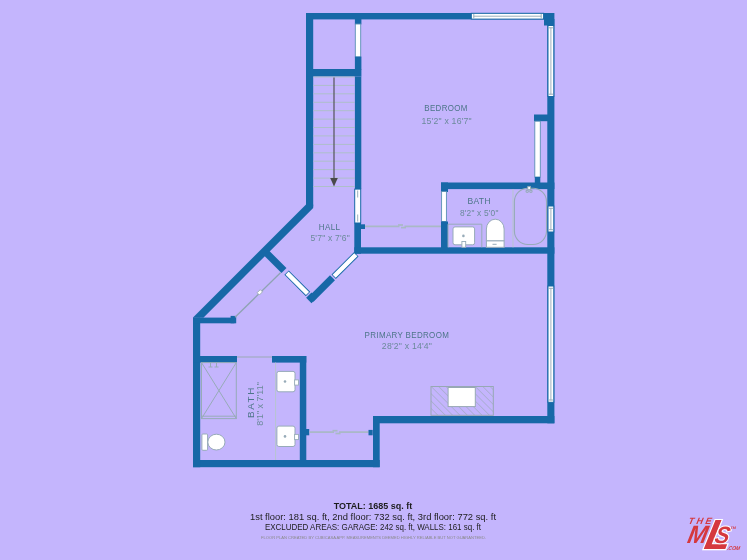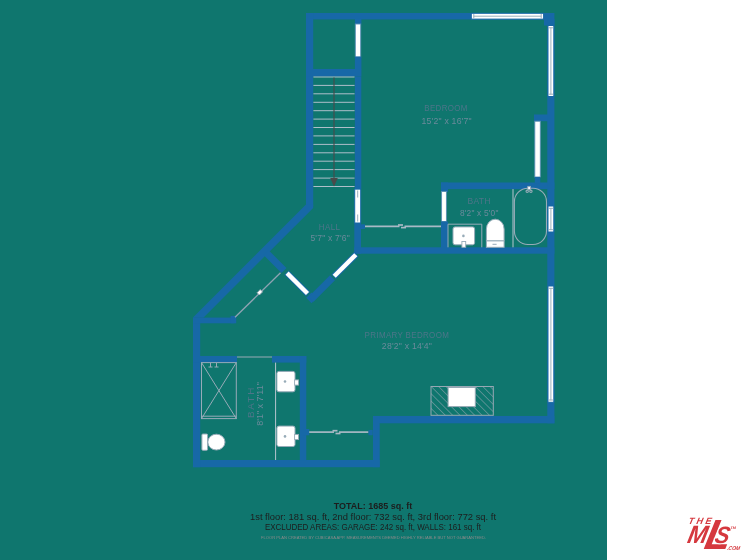--- a/index.html
+++ b/index.html
@@ -1,16 +1,16 @@
 <!DOCTYPE html>
 <html><head>
 <meta charset="utf-8">
 <style>
 html,body{margin:0;padding:0;background:#ffffff;}
-#page{width:607px;height:560px;position:relative;background:#0f766e;font-family:"Liberation Sans",sans-serif;}
+#page{width:747px;height:560px;position:relative;background:#c4b5fd;font-family:"Liberation Sans",sans-serif;}
 svg{position:absolute;top:0;left:0;}
 .rn{fill:#4d7589;font-size:9.6px;font-family:"Liberation Sans",sans-serif;letter-spacing:.4px;}
 .rd{fill:#6b8a9b;font-size:8.9px;font-family:"Liberation Sans",sans-serif;letter-spacing:.2px;}
 .ft{fill:#1d1d1d;font-size:9px;font-family:"Liberation Sans",sans-serif;}
 </style>
 </head>
 <body>
 <div id="page">
 <svg width="747" height="560" viewBox="0 0 747 560">
 <defs>

